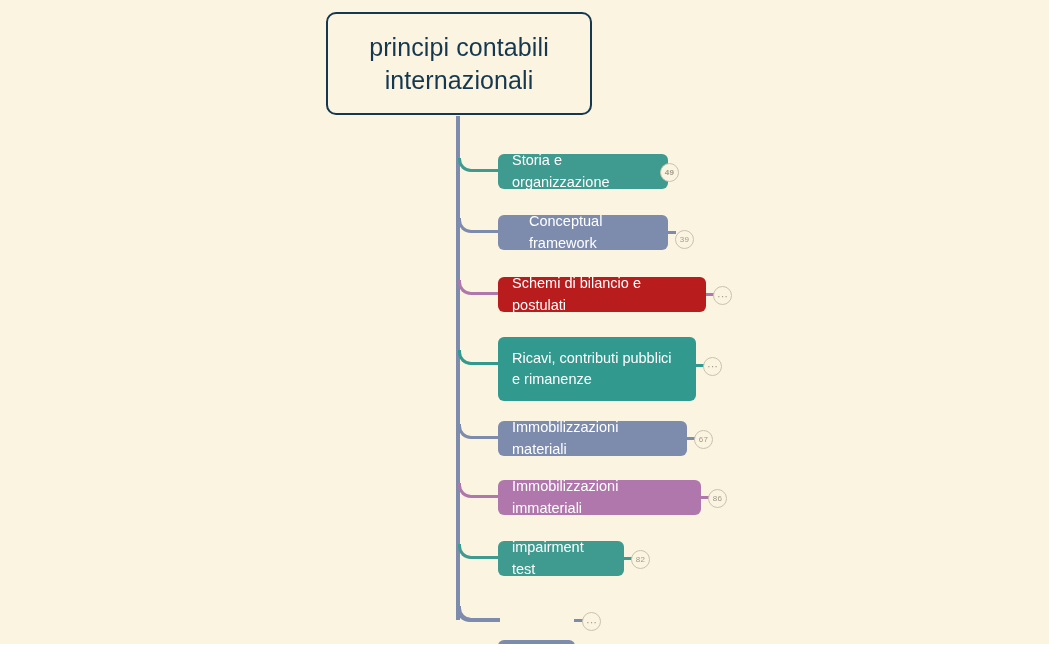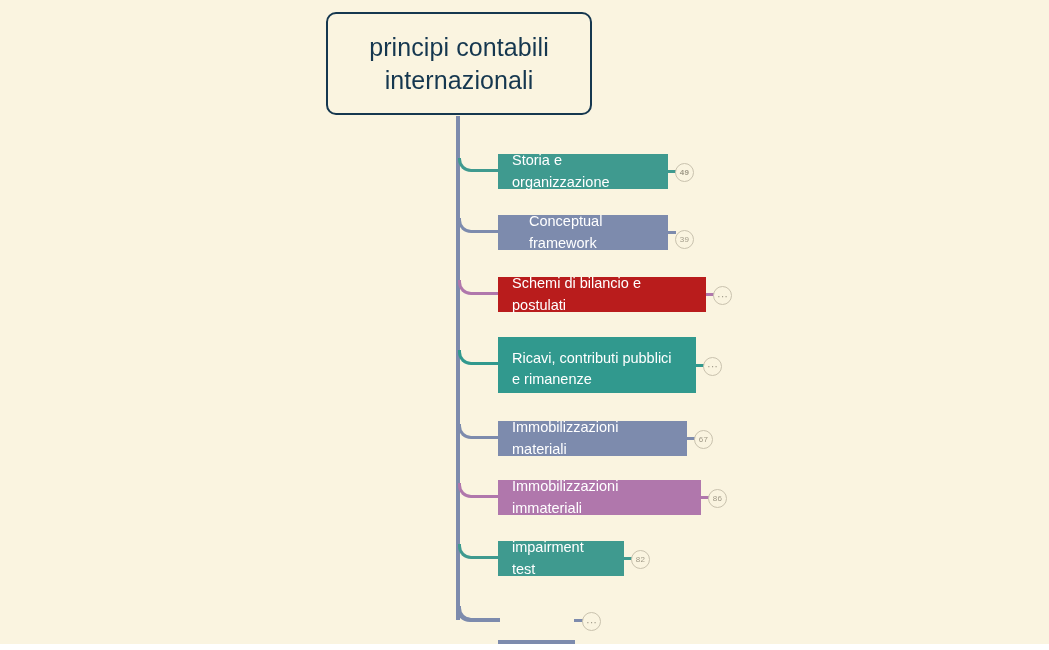--- a/index.html
+++ b/index.html
@@ -70,21 +70,21 @@
     box-sizing: border-box;
     border-left: 3px solid;
     border-bottom: 3px solid;
     border-bottom-left-radius: 13px;
     z-index: 2;
   }
   
   .node {
     position: absolute;
     box-sizing: border-box;
-    border-radius: 0;
+    border-radius: 6px;
     color: #ffffff;
     font-size: 14.5px;
     line-height: 1.45;
     display: flex;
     align-items: center;
     padding-left: 14px;
     padding-right: 14px;
     z-index: 3;
     white-space: pre-line;
   }
@@ -145,28 +145,28 @@
       <div class="branch" style="left: 458px; top: 280px; width: 42px; height: 15px; border-left-color: rgb(176, 119, 172); border-bottom-color: rgb(176, 119, 172);"></div>
       <div class="branch" style="left: 458px; top: 350px; width: 42px; height: 15px; border-left-color: rgb(49, 153, 142); border-bottom-color: rgb(49, 153, 142);"></div>
       <div class="branch" style="left: 458px; top: 424px; width: 42px; height: 15px; border-left-color: rgb(125, 139, 173); border-bottom-color: rgb(125, 139, 173);"></div>
       <div class="branch" style="left: 458px; top: 483px; width: 42px; height: 15px; border-left-color: rgb(176, 119, 172); border-bottom-color: rgb(176, 119, 172);"></div>
       <div class="branch" style="left: 458px; top: 544px; width: 42px; height: 15px; border-left-color: rgb(63, 154, 143); border-bottom-color: rgb(63, 154, 143);"></div>
       <div class="branch" style="left: 458px; top: 606px; width: 42px; height: 15px; border-left-color: rgb(125, 139, 173); border-bottom-color: rgb(125, 139, 173);"></div>
     </div>
   <div id="nodes">
       <div class="node single" style="left: 498px; top: 154px; width: 170px; height: 35px; background: rgb(63, 154, 143);"><span>Storia e organizzazione</span></div>
       <div class="badge-stub" style="left: 667px; top: 170px; background: rgb(63, 154, 143);"></div>
-      <div class="badge" style="left: 675px; top: 163px; font-weight: bold;">49</div>
+      <div class="badge" style="left: 660px; top: 163px; font-weight: bold;">49</div>
       <div class="node single" style="left: 498px; top: 215px; width: 170px; height: 35px; background: rgb(125, 139, 173); padding-left: 31px;"><span>Conceptual framework</span></div>
       <div class="badge-stub" style="left: 667px; top: 231px; background: rgb(125, 139, 173);"></div>
       <div class="badge" style="left: 675px; top: 224px; margin-top: 6px;">39</div>
       <div class="node single" style="left: 498px; top: 277px; width: 208px; height: 35px; background: #b91c1c;"><span>Schemi di bilancio e postulati</span></div>
       <div class="badge-stub" style="left: 705px; top: 293px; background: rgb(176, 119, 172);"></div>
       <div class="badge" style="left: 713px; top: 286px; font-size: 11px; line-height: 6px; letter-spacing: 0px;">···</div>
-      <div class="node multi" style="left: 498px; top: 337px; width: 198px; height: 56px; background: rgb(49, 153, 142);"><span>Ricavi, contributi pubblici e rimanenze</span></div>
+      <div class="node multi" style="left: 498px; top: 337px; width: 198px; height: 64px; background: rgb(49, 153, 142);"><span>Ricavi, contributi pubblici e rimanenze</span></div>
       <div class="badge-stub" style="left: 695px; top: 363.5px; background: rgb(49, 153, 142);"></div>
       <div class="badge" style="left: 703px; top: 356.5px; font-size: 11px; line-height: 6px; letter-spacing: 0px;">···</div>
       <div class="node single" style="left: 498px; top: 421px; width: 189px; height: 35px; background: rgb(125, 139, 173);"><span>Immobilizzazioni materiali</span></div>
       <div class="badge-stub" style="left: 686px; top: 437px; background: rgb(125, 139, 173);"></div>
       <div class="badge" style="left: 694px; top: 430px;">67</div>
       <div class="node single" style="left: 498px; top: 480px; width: 203px; height: 35px; background: rgb(176, 119, 172);"><span>Immobilizzazioni immateriali</span></div>
       <div class="badge-stub" style="left: 700px; top: 496px; background: rgb(176, 119, 172);"></div>
       <div class="badge" style="left: 708px; top: 489px;">86</div>
       <div class="node single" style="left: 498px; top: 541px; width: 126px; height: 35px; background: rgb(63, 154, 143);"><span>impairment test</span></div>
       <div class="badge-stub" style="left: 623px; top: 557px; background: rgb(63, 154, 143);"></div>

